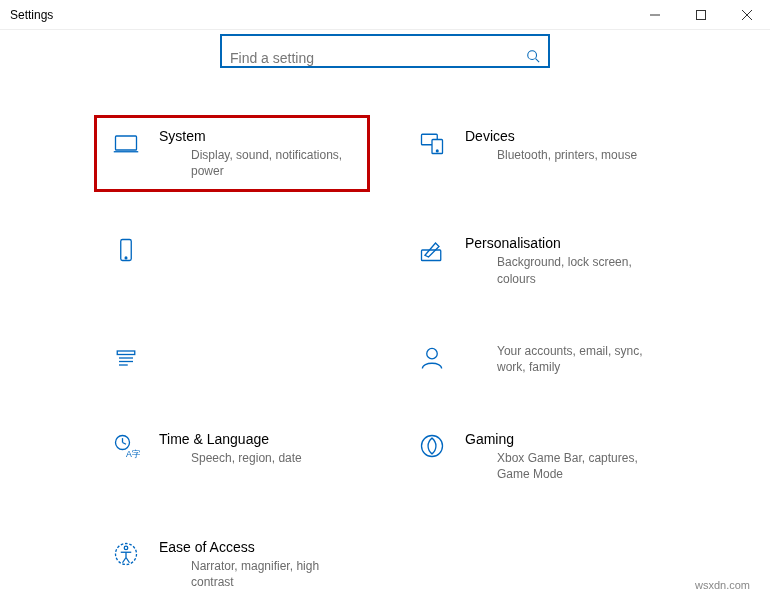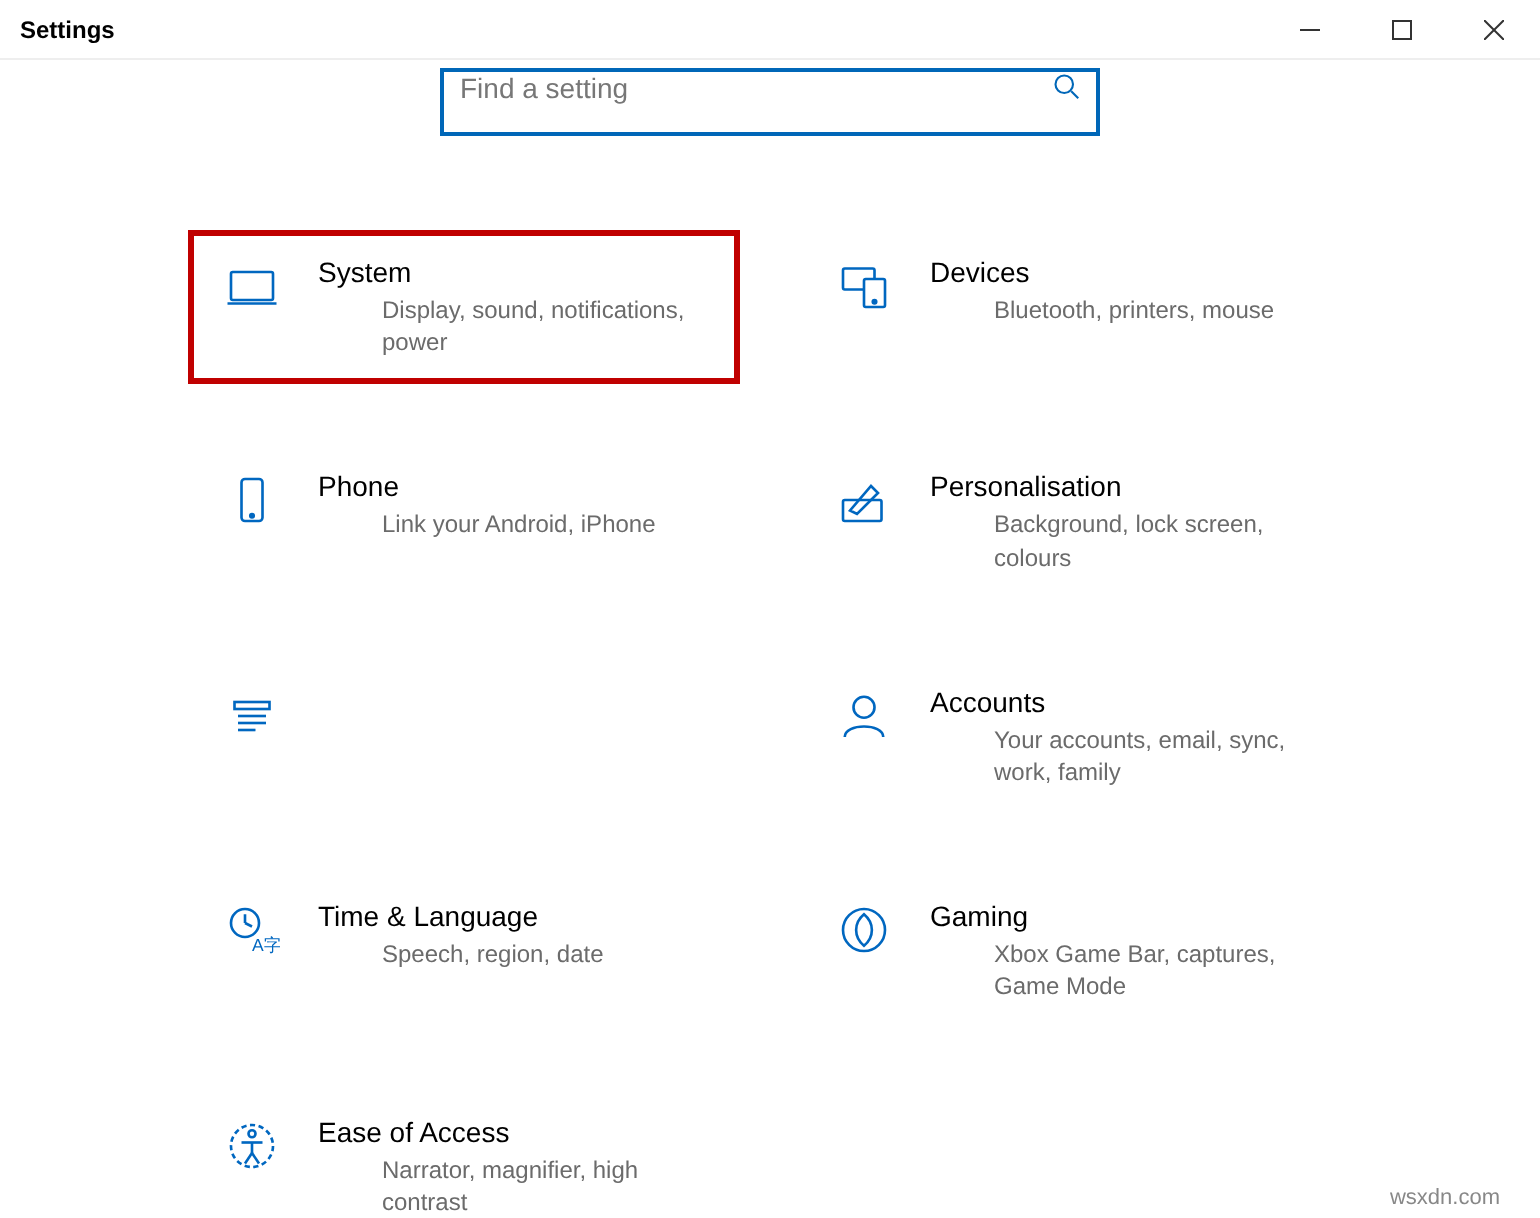--- a/index.html
+++ b/index.html
@@ -14,35 +14,35 @@
       position: relative;
     }
     .titlebar {
       height: 30px;
       display: flex;
       align-items: center;
       justify-content: space-between;
       border-bottom: 1px solid #eee;
       padding-left: 10px;
     }
-    .titlebar-title { font-size: 12px; color: #000; font-weight: bold; }
+    .titlebar-title { font-size: 12px; color: #000; }
     .win-controls { display: flex; height: 100%; }
     .win-btn {
       width: 46px; height: 100%;
       display: flex; align-items: center; justify-content: center;
       font-size: 10px; color: #333;
     }
     .search-row {
       display: flex; justify-content: center;
       margin-top: 4px;
     }
     .search-box {
       width: 330px; height: 34px;
       border: 2px solid #0067b8;
-      display: flex; align-items: flex-start;
+      display: flex; align-items: flex-end;
       padding: 0 8px;
       color: #666;
     }
     .search-box input {
       border: none; outline: none; flex: 1;
       font-size: 14px; color: #333;
     }
     .search-box input::placeholder { color: #777; }
     .search-icon { width: 14px; height: 14px; }
     .grid {
@@ -65,21 +65,21 @@
       flex-shrink: 0;
       display: flex; align-items: center; justify-content: center;
       margin-right: 18px;
       color: #0067c0;
     }
     .tile-icon svg { width: 28px; height: 28px; stroke: #0067c0; fill: none; stroke-width: 1.5; }
     .tile-text { flex: 1; }
     .tile-title { font-size: 14px; color: #000; margin-bottom: 3px; }
     .tile-desc { font-size: 12px; color: #6b6b6b; line-height: 1.35; margin-left: 32px; }
     .watermark {
-      position: absolute; bottom: 4px; right: 20px;
+      position: absolute; bottom: 18px; right: 20px;
       font-size: 11px; color: #888;
     }
   </style>
 </head>
 <body>
 
 <div class="titlebar">
   <span class="titlebar-title">Settings</span>
   <div class="win-controls">
     <div class="win-btn">
@@ -142,24 +142,20 @@
     </div>
   </div>
 
   <div class="tile">
     <div class="tile-icon">
       <svg viewBox="0 0 32 32">
           <rect x="10" y="4" width="12" height="24" rx="2"></rect>
           <circle cx="16" cy="25" r="1" fill="#0067c0"></circle>
         </svg>
     </div>
-    <div class="tile-text">
-      <div class="tile-title">Phone</div>
-      <div class="tile-desc">Link your Android, iPhone</div>
-    </div>
   </div>
 
 
   <div class="tile">
     <div class="tile-icon">
       <svg viewBox="0 0 32 32">
           <rect x="4" y="16" width="22" height="12" rx="1"></rect>
           <path d="M8 22 L20 8 L24 12 L12 24 Z"></path>
         </svg>
     </div>
@@ -183,21 +179,20 @@
   </div>
 
   <div class="tile">
     <div class="tile-icon">
       <svg viewBox="0 0 32 32">
           <circle cx="16" cy="11" r="6"></circle>
           <path d="M5 28 C5 20 27 20 27 28"></path>
         </svg>
     </div>
     <div class="tile-text">
-      <div class="tile-title">Accounts</div>
       <div class="tile-desc">Your accounts, email, sync, work, family</div>
     </div>
   </div>
 
   <div class="tile">
     <div class="tile-icon">
       <svg viewBox="0 0 32 32">
           <circle cx="12" cy="12" r="8"></circle>
           <line x1="12" y1="7" x2="12" y2="12"></line>
           <line x1="12" y1="12" x2="16" y2="14"></line>

